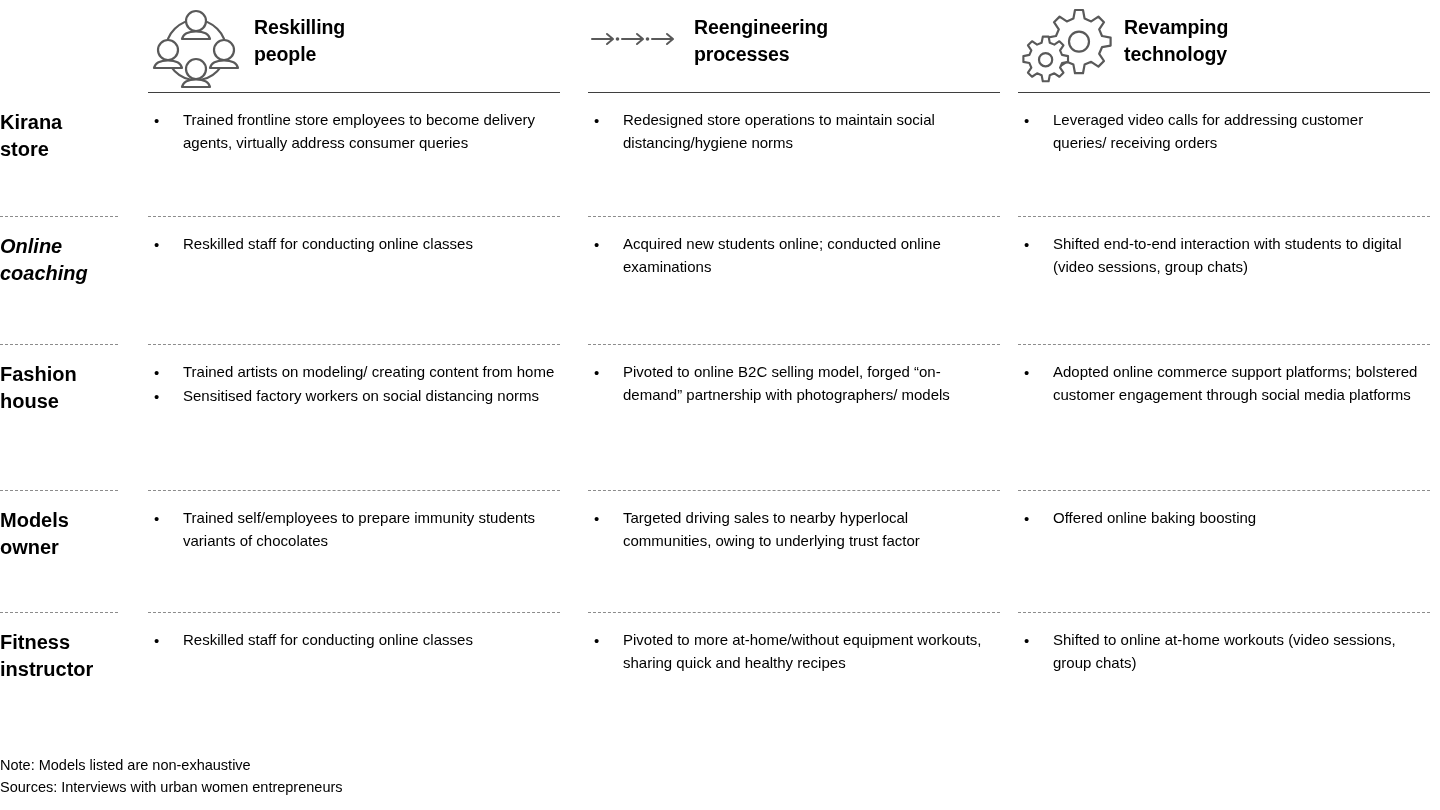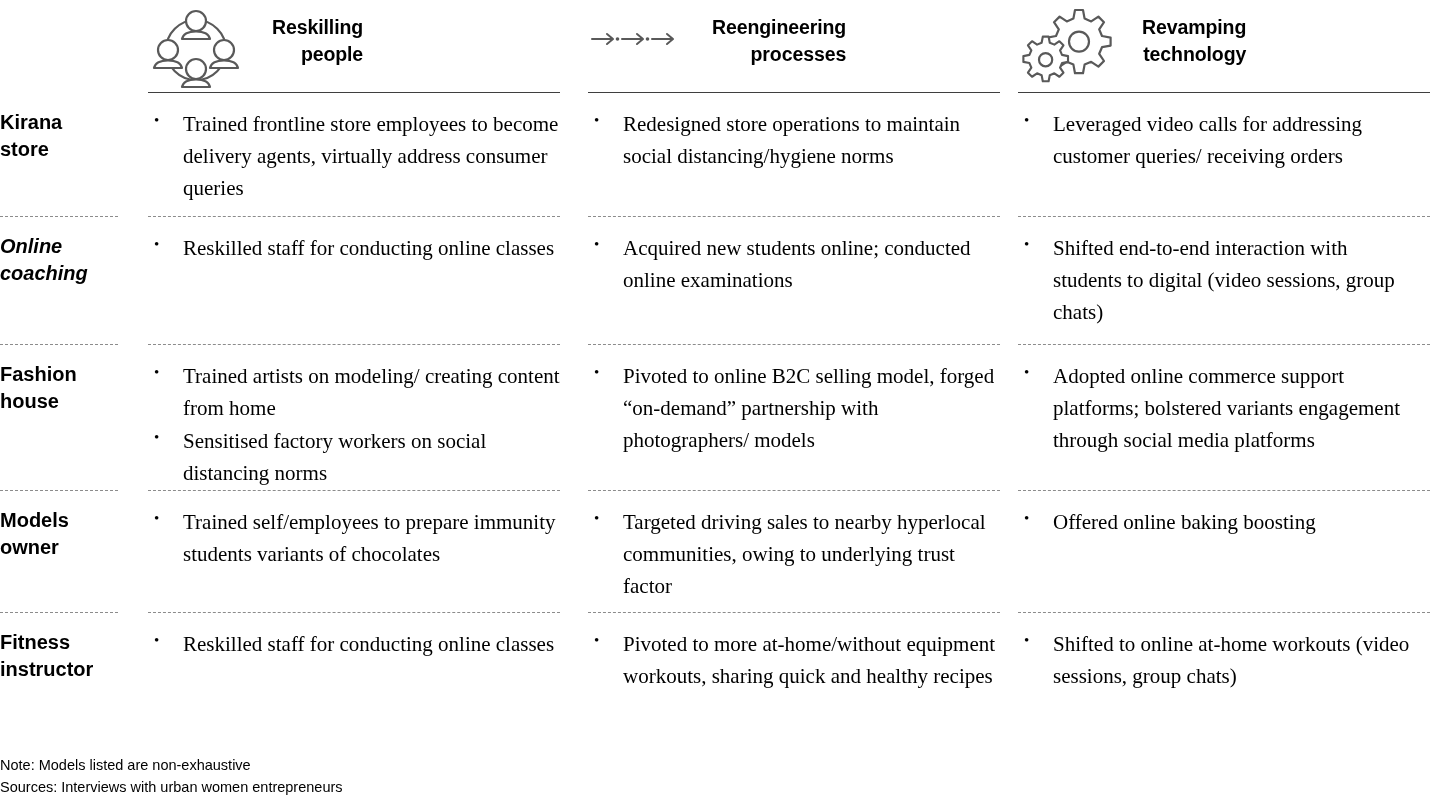--- a/index.html
+++ b/index.html
@@ -41,22 +41,21 @@
   .hdr-cell {
     height: 94px;
     display: flex;
     align-items: flex-start;
     padding-top: 4px;
     box-sizing: border-box;
   }
   .hdr-inner {
     display: flex;
     align-items: flex-start;
-    gap: 28px;
-    text-align: right;
+    gap: 10px;
   }
   .hdr-icon {
     flex: 0 0 auto;
     width: 96px;
     display: flex;
     align-items: center;
     justify-content: center;
     padding-top: 2px;
   }
   .hdr-icon.arrows {
@@ -86,24 +85,23 @@
     box-sizing: border-box;
   }
   .bullets {
     list-style: none;
     margin: 0;
     padding: 0;
   }
   .bullets li {
     position: relative;
     padding-left: 35px;
-    font-size: 21px;
+    font-size: 15px;
     line-height: 1.52;
     margin-bottom: 0;
-    font-family: Liberation Serif, serif;
   }
   .bullets li + li {
     margin-top: 1px;
   }
   .bullets li::before {
     content: "\2022";
     position: absolute;
     left: 6px;
     top: -1px;
     font-size: 15px;
@@ -278,21 +276,21 @@
         <li>Sensitised factory workers on social distancing norms</li>
       </ul>
     </div>
     <div class="cell" style="height:146px;">
       <ul class="bullets">
         <li>Pivoted to online B2C selling model, forged “on-demand” partnership with photographers/ models</li>
       </ul>
     </div>
     <div class="cell" style="height:146px;">
       <ul class="bullets">
-        <li>Adopted online commerce support platforms; bolstered variants engagement  through social media platforms</li>
+        <li>Adopted online commerce support platforms; bolstered customer engagement  through social media platforms</li>
       </ul>
     </div>
 
     <div class="row-label" style="height:122px;">Models
 owner</div>
     <div class="cell" style="height:122px;">
       <ul class="bullets">
         <li>Trained self/employees to prepare immunity students variants of chocolates</li>
       </ul>
     </div>

